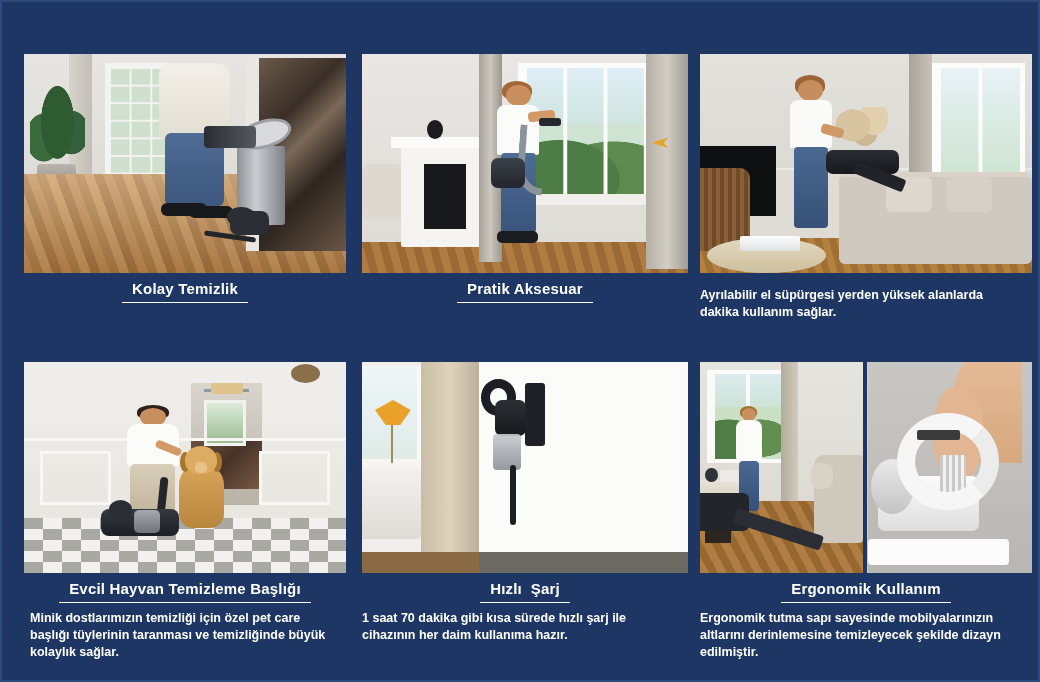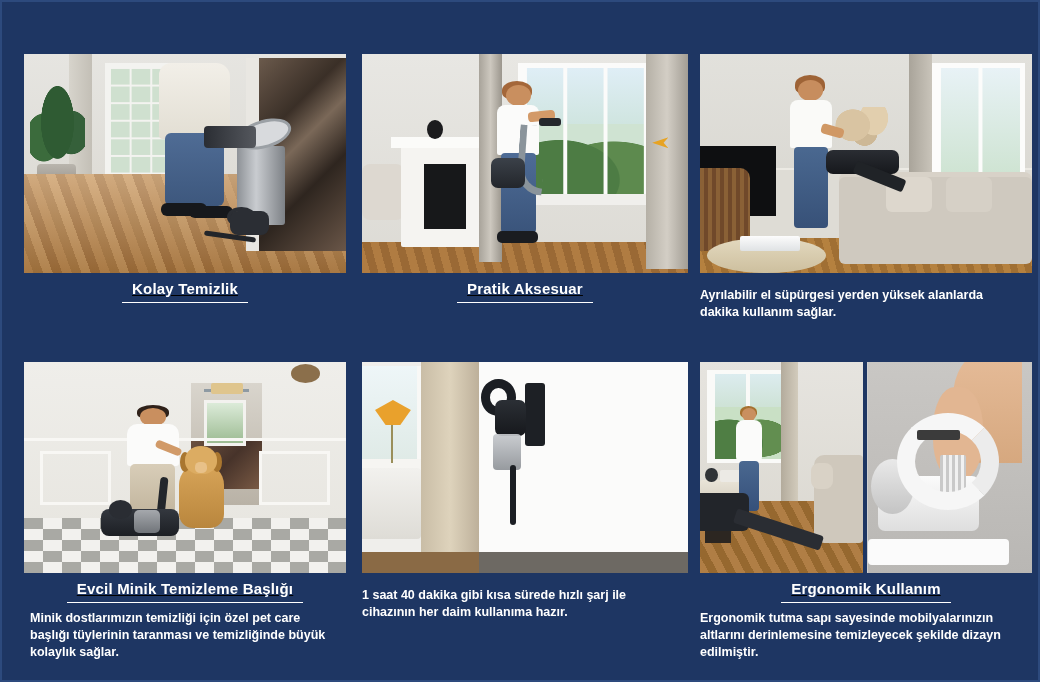--- a/index.html
+++ b/index.html
@@ -65,21 +65,20 @@
   .photo-r2 { height: 211px; }
 
   .scene { position: absolute; inset: 0; overflow: hidden; }
 
   
   .caption { padding-top: 7px; }
 
   .heading-wrap {
     display: flex;
     justify-content: center;
-    text-decoration: underline;
   }
   .heading {
     color: #ffffff;
     font-size: 15px;
     font-weight: bold;
     letter-spacing: .2px;
     padding: 0 10px 3px 10px;
     border-bottom: 1.5px solid #ffffff;
     white-space: pre;
     line-height: 1.25;
@@ -414,21 +413,21 @@
           <div class="p4-vac4">
             <div class="p4-v4wand"></div>
             <div class="p4-v4body"></div>
             <div class="p4-v4cyc"></div>
             <div class="p4-v4bin"></div>
           </div>
         </div>
       </div>
       <div class="caption">
         <div class="heading-wrap">
-          <div class="heading">Evcil Minik Temizleme Başlığı</div>
+          <div class="heading">Evcil Hayvan Temizleme Başlığı</div>
         </div>
         <div class="body-text bt-indent">Minik dostlarımızın temizliği için özel pet care
 başlığı tüylerinin taranması ve temizliğinde büyük
 kolaylık sağlar.</div>
       </div>
     </div>
 
     <div class="card card-col2">
       <div class="photo photo-r2">
         <div class="scene">
@@ -443,21 +442,24 @@
           <div class="p5-dock"></div>
           <div class="p5-vac">
             <div class="p5-ring"></div>
             <div class="p5-motor"></div>
             <div class="p5-bin"></div>
             <div class="p5-wand"></div>
           </div>
         </div>
       </div>
       <div class="caption">
-        <div class="body-text">1 saat 40 dakika gibi kısa sürede hızlı şarj ile
+        <div class="heading-wrap">
+          <div class="heading">Hızlı  Şarj</div>
+        </div>
+        <div class="body-text">1 saat 70 dakika gibi kısa sürede hızlı şarj ile
 cihazının her daim kullanıma hazır.</div>
       </div>
     </div>
 
     <div class="card card-col3">
       <div class="photo photo-r2">
         <div class="scene">
           <div class="p6-left">
             <div class="p6-wall"></div>
             <div class="p6-win">

